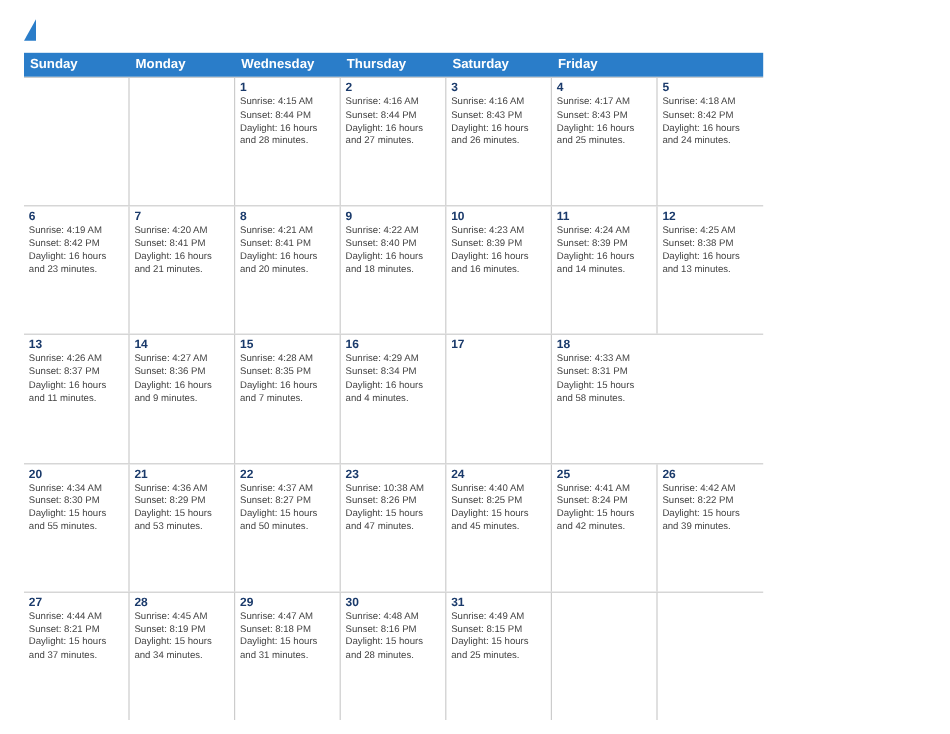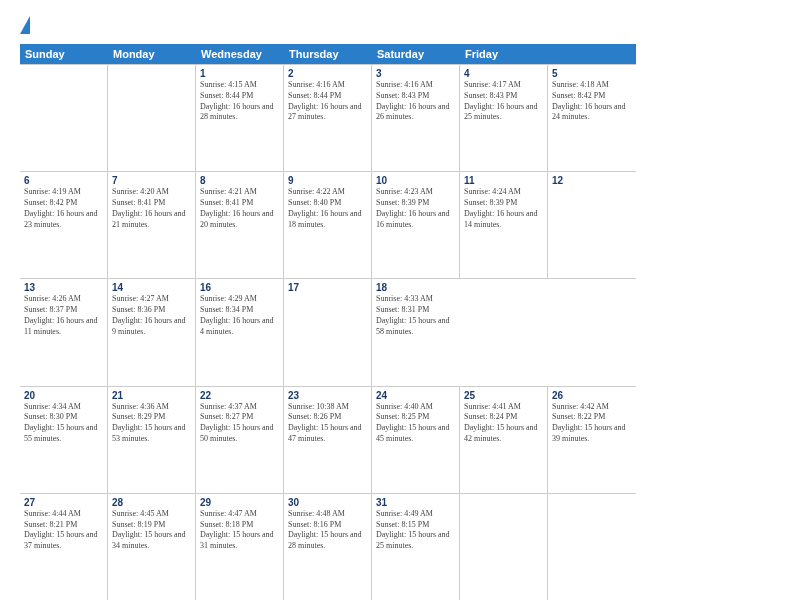--- a/index.html
+++ b/index.html
@@ -77,21 +77,20 @@
     .cell-day {
       font-size: 10px;
       font-weight: bold;
       color: #1a3a6b;
       margin-bottom: 1px;
     }
     .cell-info {
       font-size: 8px;
       line-height: 1.35;
       color: #444;
-      font-family: Liberation Serif, serif;
     }
     .logo-wrapper {
       display: flex;
       align-items: center;
       gap: 4px;
     }
     .logo-triangle {
       width: 0;
       height: 0;
       border-left: 10px solid transparent;
@@ -219,36 +218,47 @@
           </div>
           <div class="cal-cell">
             <div class="cell-day">11</div>
             <div class="cell-info">Sunrise: 4:24 AM
 Sunset: 8:39 PM
 Daylight: 16 hours
 and 14 minutes.</div>
           </div>
           <div class="cal-cell">
             <div class="cell-day">12</div>
+            <div class="cell-info">Sunrise: 4:25 AM
+Sunset: 8:38 PM
+Daylight: 16 hours
+and 13 minutes.</div>
           </div>
         </div>
         <div class="cal-row">
           <div class="cal-cell">
             <div class="cell-day">13</div>
             <div class="cell-info">Sunrise: 4:26 AM
 Sunset: 8:37 PM
 Daylight: 16 hours
 and 11 minutes.</div>
           </div>
           <div class="cal-cell">
             <div class="cell-day">14</div>
             <div class="cell-info">Sunrise: 4:27 AM
 Sunset: 8:36 PM
 Daylight: 16 hours
 and 9 minutes.</div>
+          </div>
+          <div class="cal-cell">
+            <div class="cell-day">15</div>
+            <div class="cell-info">Sunrise: 4:28 AM
+Sunset: 8:35 PM
+Daylight: 16 hours
+and 7 minutes.</div>
           </div>
           <div class="cal-cell">
             <div class="cell-day">16</div>
             <div class="cell-info">Sunrise: 4:29 AM
 Sunset: 8:34 PM
 Daylight: 16 hours
 and 4 minutes.</div>
           </div>
           <div class="cal-cell">
             <div class="cell-day">17</div>

